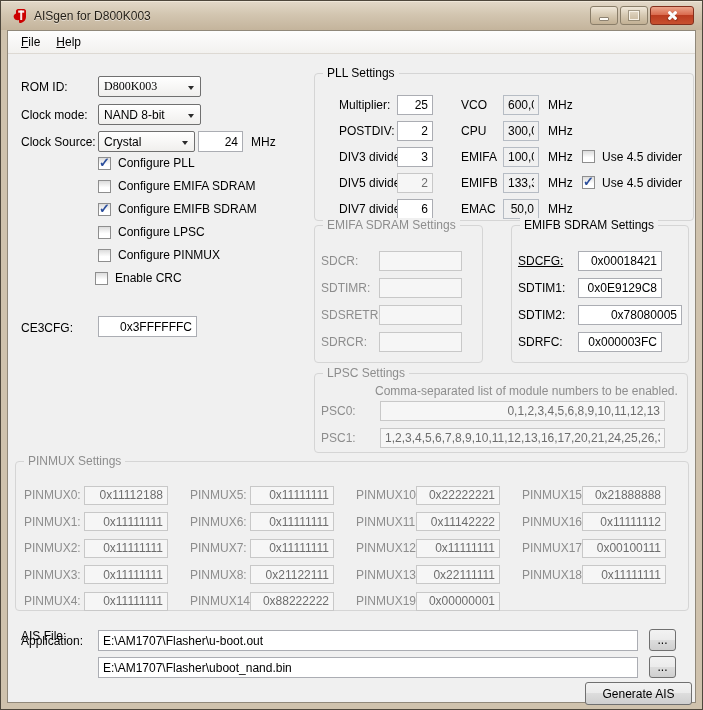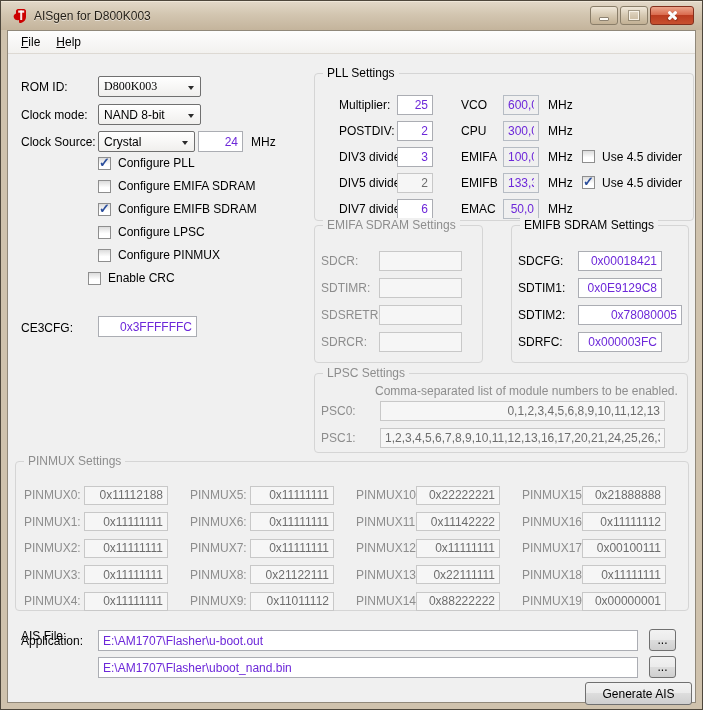--- a/index.html
+++ b/index.html
@@ -37,21 +37,21 @@
              background:linear-gradient(#fdfdfd,#f2f1ef); border-bottom:1px solid #ddd9d3;
              display:flex; align-items:center; padding-left:5px; }
   .menu-item { padding:3px 8px; }
   .main { position:absolute; top:24px; left:0; right:0; bottom:0; }
 
   .lbl { position:absolute; white-space:nowrap; }
   .glbl { white-space:nowrap; }
 
   
   .tb { position:absolute; height:21px; border:1px solid #abadb3; background:#fff;
-        font-family:"Liberation Sans", sans-serif; font-size:12px; color:#6d28d9; padding:0 4px; }
+        font-family:"Liberation Sans", sans-serif; font-size:12px; color:#000000; padding:0 4px; }
   .tb.right { text-align:right; }
   .tb.ro { background:#f0f0f0; border-color:#b6bcc4; }
   .tb.dis { background:#f6f6f6; border-color:#c8c8c8; color:#6d6d6d; }
 
   
   .combo { position:absolute; height:21px; width:103px; border:1px solid #707070; border-radius:2px;
            background:linear-gradient(#ffffff,#f0efed); display:flex; align-items:center;
            padding:0 18px 0 5px; cursor:default; }
   .combo .val { white-space:nowrap; overflow:hidden; }
   .combo .arr { position:absolute; right:6px; top:9px; width:0; height:0;
@@ -166,21 +166,21 @@
         <span class="cbl">Configure EMIFB SDRAM</span>
       </div>
       <div class="cb" style="left:90px; top:170px;">
         <span class="box"></span>
         <span class="cbl">Configure LPSC</span>
       </div>
       <div class="cb" style="left:90px; top:193px;">
         <span class="box"></span>
         <span class="cbl">Configure PINMUX</span>
       </div>
-      <div class="cb" style="left:80px; top:216px;">
+      <div class="cb" style="left:87px; top:216px;">
         <span class="box"></span>
         <span class="cbl">Enable CRC</span>
       </div>
 
       <span class="lbl" style="left:13px; top:266px;">CE3CFG:</span>
       <input class="tb right" style="left: 90px; top: 261px; width: 99px;" value="0x3FFFFFFC">
 
       <div class="group" style="left:306px; top:18px; width:380px; height:148px;">
         <span class="gtitle">PLL Settings</span>
 
@@ -249,21 +249,21 @@
         </div>
         <div class="sd-row" style="top:105px;">
           <span class="sl glbl" style="width:58px;">SDRCR:</span>
           <input class="tb dis sf" style="width: 83px;" disabled="" value="">
         </div>
       </div>
 
       <div class="group" style="left:503px; top:170px; width:178px; height:138px;">
         <span class="gtitle">EMIFB SDRAM Settings</span>
         <div class="sd-row" style="top:24px;">
-          <span class="sl glbl" style="width:60px;">SDCFG:</span>
+          <span class="sl glbl" style="width:60px;text-decoration:underline;">SDCFG:</span>
           <input class="tb right sf" style="width: 84px;" value="0x00018421">
         </div>
         <div class="sd-row" style="top:51px;">
           <span class="sl glbl" style="width:60px;">SDTIM1:</span>
           <input class="tb right sf" style="width: 84px;" value="0x0E9129C8">
         </div>
         <div class="sd-row" style="top:78px;">
           <span class="sl glbl" style="width:60px;">SDTIM2:</span>
           <input class="tb right sf" style="width: 104px;" value="0x78080005">
         </div>
@@ -355,24 +355,20 @@
           <div class="pm-cell">
               <span class="glbl">PINMUX18:</span>
               <input class="tb right dis" disabled="" value="0x11111111" style="">
             </div>
 
           <div class="pm-cell">
               <span class="glbl">PINMUX4:</span>
               <input class="tb right dis" disabled="" value="0x11111111" style="">
             </div>
           <div class="pm-cell">
-              <span class="glbl">PINMUX9:</span>
-              <input class="tb right dis" disabled="" value="0x11011112" style="">
-            </div>
-          <div class="pm-cell">
               <span class="glbl">PINMUX14:</span>
               <input class="tb right dis" disabled="" value="0x88222222" style="">
             </div>
           <div class="pm-cell">
               <span class="glbl">PINMUX19:</span>
               <input class="tb right dis" disabled="" value="0x00000001" style="">
             </div>
         </div>
       </div>
 

